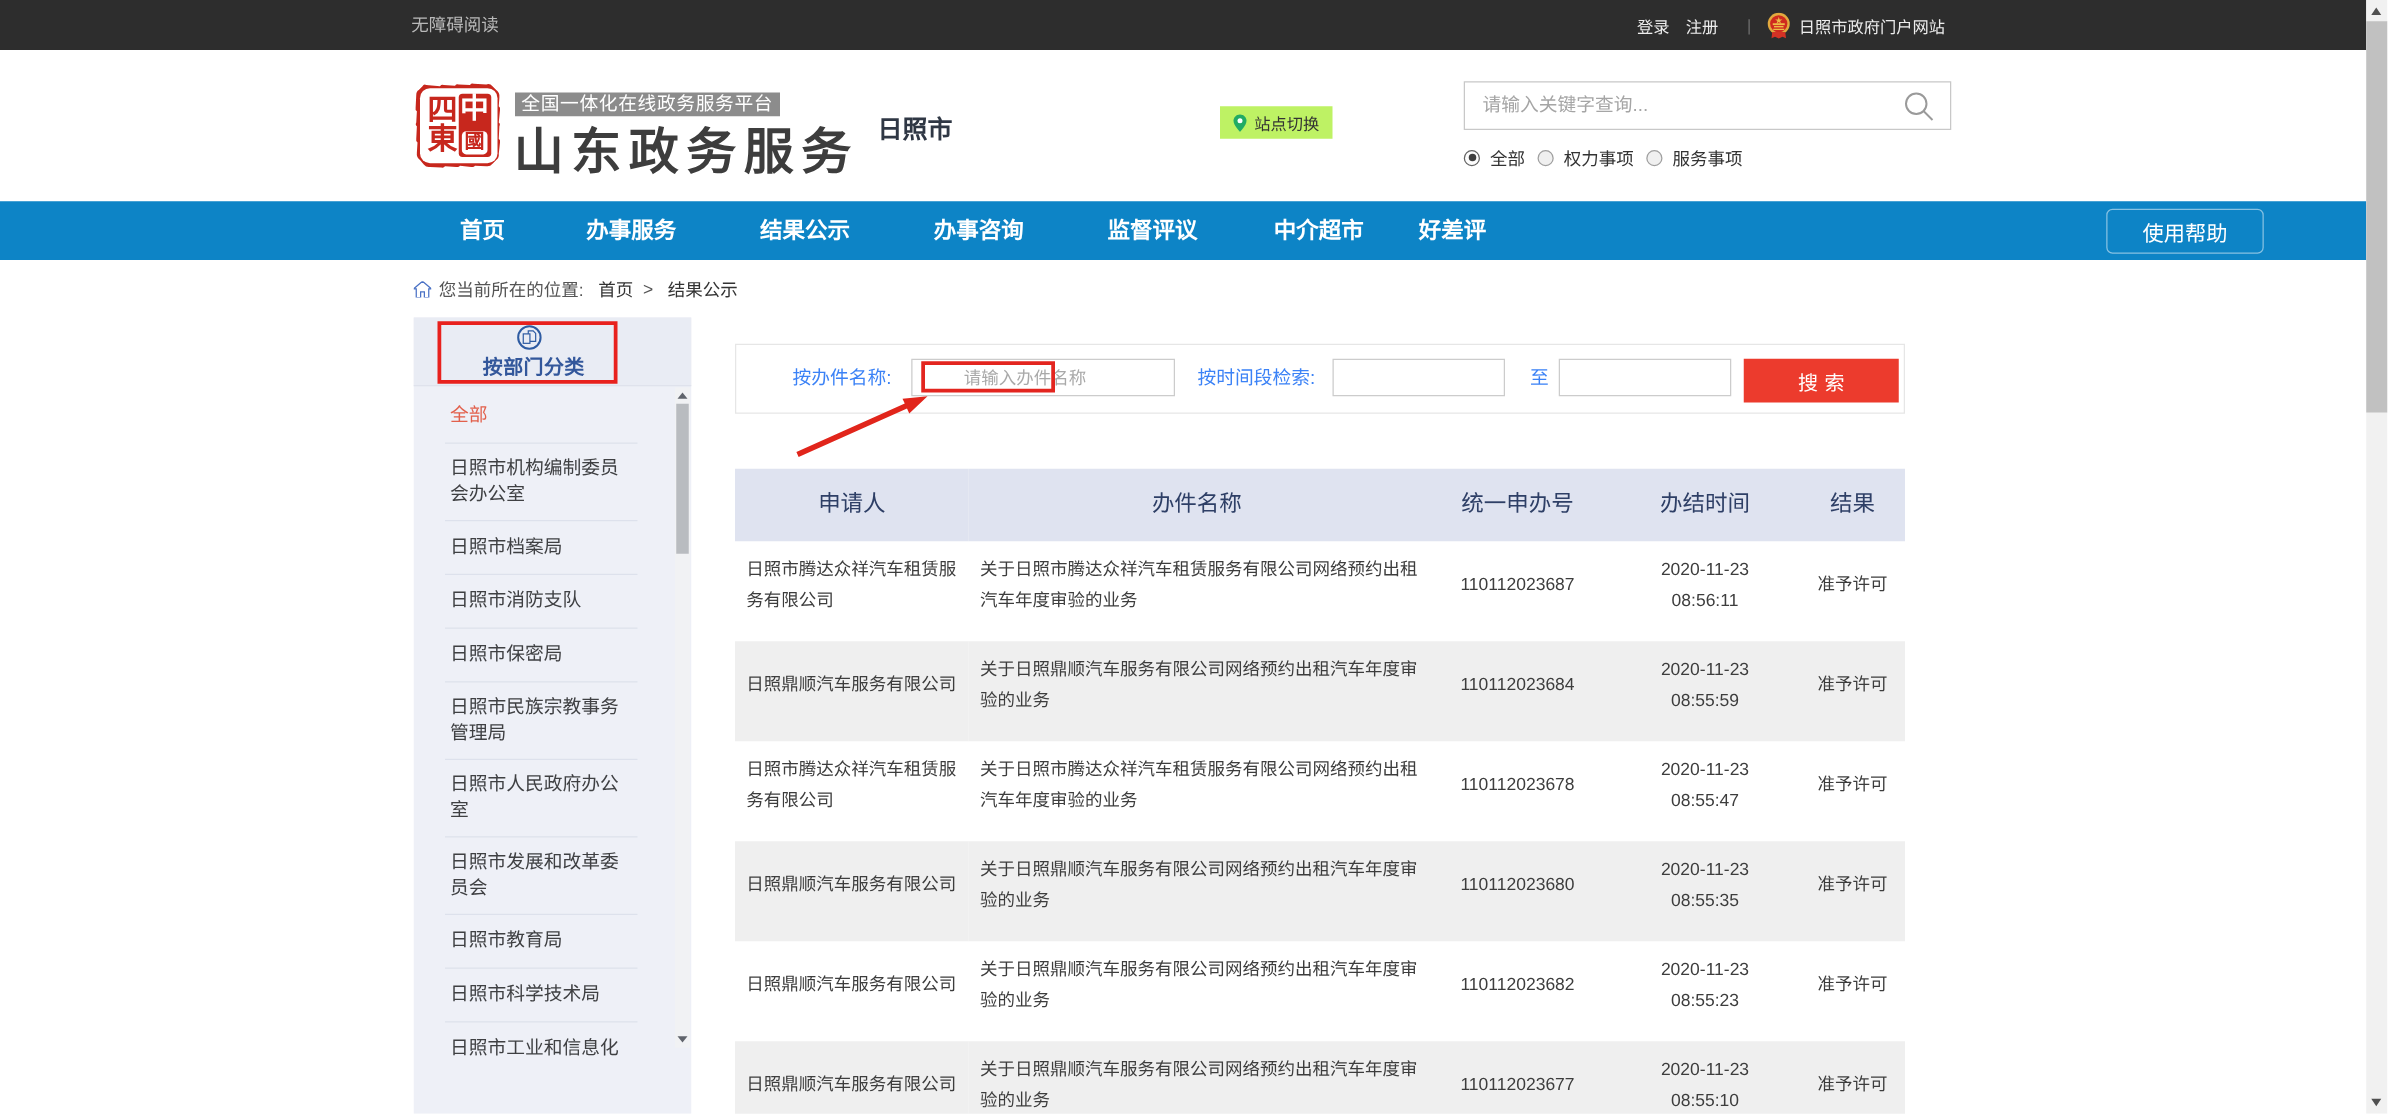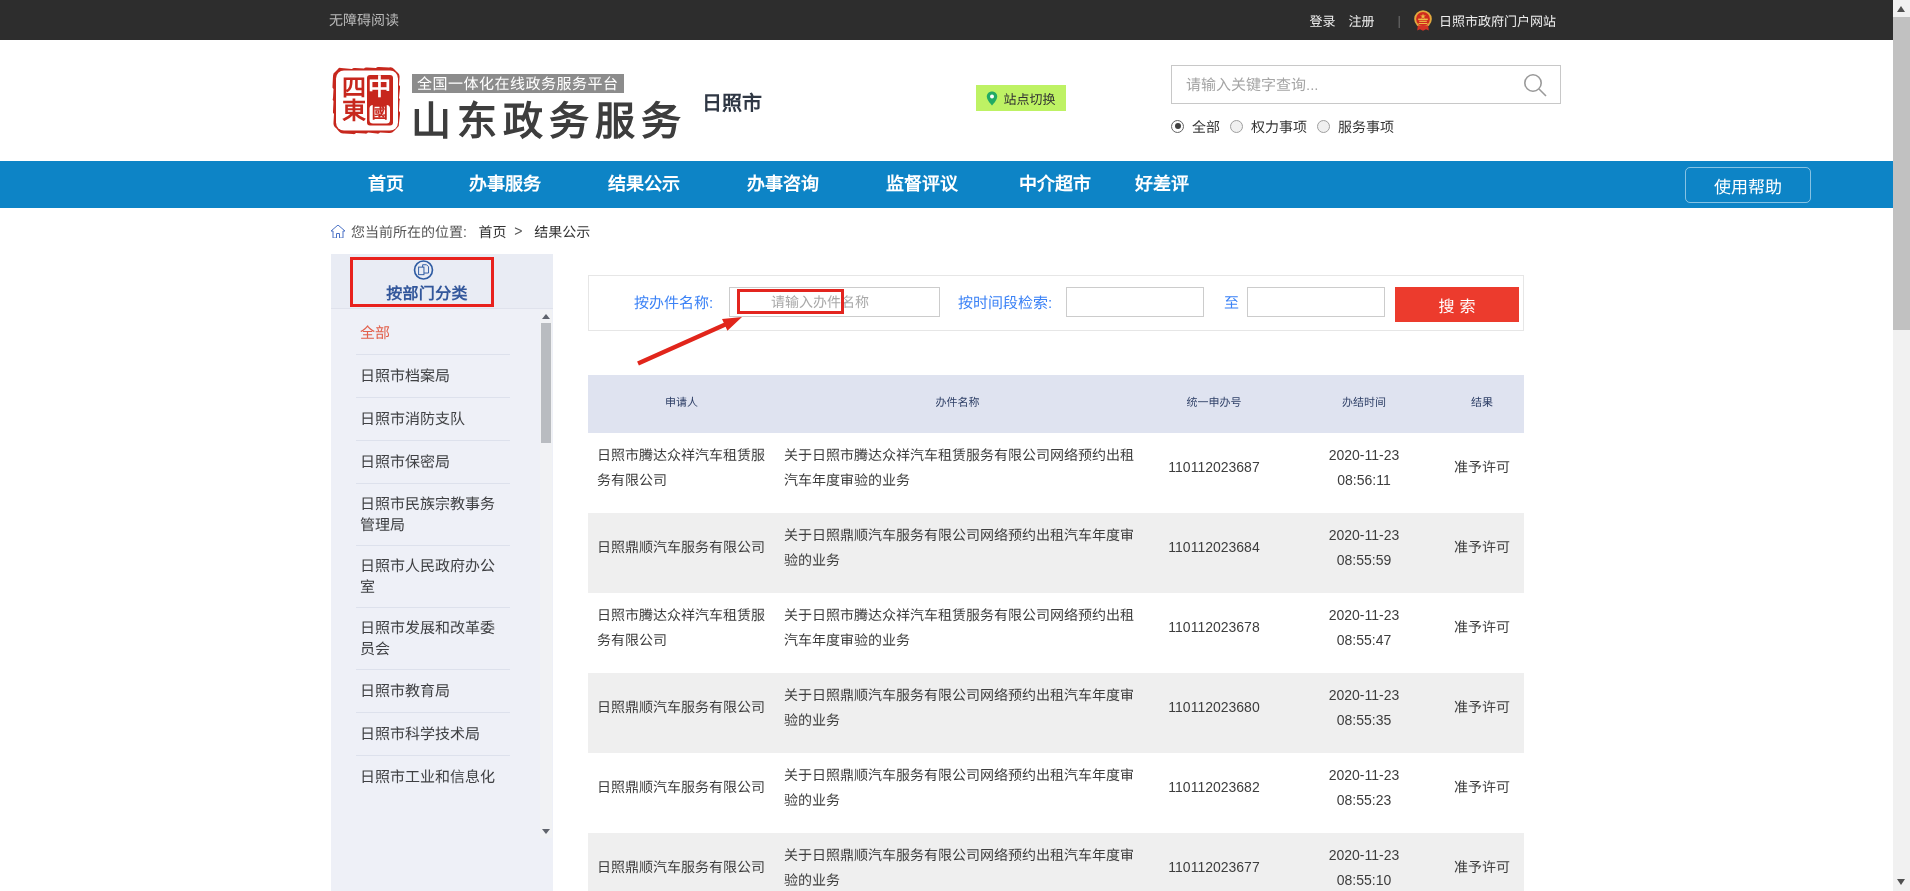--- a/index.html
+++ b/index.html
@@ -60,21 +60,21 @@
   
   .formbox { position:absolute; left:588px; top:275px; width:934px; height:54px; border:1px solid #e6e6e6; }
   .flab { position:absolute; font-size:15px; color:#3b82f6; top:0; line-height:54px; }
   .finput { position:absolute; top:11px; height:28px; border:1px solid #ccc; background:#fff; }
   .fph { font-size:14px; color:#a9a9a9; line-height:28px; padding-left:9px; }
   .redmark { position:absolute; left:148px; top:13px; width:101px; height:19px; border:3px solid #e3251f; }
   .sbtn { position:absolute; left:806px; top:11px; width:124px; height:35px; background:#ec3b2d; color:#fff; font-size:16px; display:flex; align-items:center; justify-content:center; }
 
   
   .tbl { position:absolute; left:588px; top:375px; width:936px; border-collapse:collapse; table-layout:fixed; font-size:14px; color:#3d3d3d; }
-  .tbl th { height:58px; background:#dfe3f0; color:#2e3f66; font-weight:normal; font-size:11px; padding-bottom:7px; box-sizing:border-box; }
+  .tbl th { height:58px; background:#dfe3f0; color:#2e3f66; font-weight:normal; font-size:18px; padding-bottom:7px; box-sizing:border-box; }
   .tbl td { padding:9.5px 10px 20.5px 9px; line-height:25px; vertical-align:middle; white-space:nowrap; }
   .tbl td.c { text-align:center; padding-left:0; padding-right:0; }
   .tbl tr.g { background:#efefef; }
 
   
   .bscroll { position:absolute; left:1893px; top:0; width:17px; height:891px; background:#f1f1f1; }
   .bscroll .thumb { position:absolute; left:0; top:17px; width:17px; height:313px; background:#c1c1c1; }
   .bscroll .up { position:absolute; left:4px; top:6px; width:0; height:0; border-left:4.5px solid transparent; border-right:4.5px solid transparent; border-bottom:6px solid #505050; }
   .bscroll .dn { position:absolute; left:4px; bottom:6px; width:0; height:0; border-left:4.5px solid transparent; border-right:4.5px solid transparent; border-top:6px solid #505050; }
 </style>
@@ -163,20 +163,21 @@
         <svg width="27" height="27" viewBox="0 0 27 27">
           <circle cx="13.5" cy="13.5" r="12.1" fill="none" stroke="#2e5ba2" stroke-width="2.2"></circle>
           <path d="M12.3 6.4 L17.6 6.4 L20.3 9.1 L20.3 17.6 L12.3 17.6 Z" fill="#e9ecf4" stroke="#2e5ba2" stroke-width="1.3"></path>
           <rect x="6.9" y="9.6" width="7.2" height="10.2" fill="#e9ecf4" stroke="#2e5ba2" stroke-width="1.3"></rect>
         </svg>
         <span class="t">按部门分类</span>
       </div>
     </div>
     <div class="deplist">
       <div class="li first">全部</div>
+      <div class="li">日照市机构编制委员<br>会办公室</div>
       <div class="li">日照市档案局</div>
       <div class="li">日照市消防支队</div>
       <div class="li">日照市保密局</div>
       <div class="li">日照市民族宗教事务<br>管理局</div>
       <div class="li">日照市人民政府办公<br>室</div>
       <div class="li">日照市发展和改革委<br>员会</div>
       <div class="li">日照市教育局</div>
       <div class="li">日照市科学技术局</div>
       <div class="li" style="border-bottom:none">日照市工业和信息化</div>
     </div>

